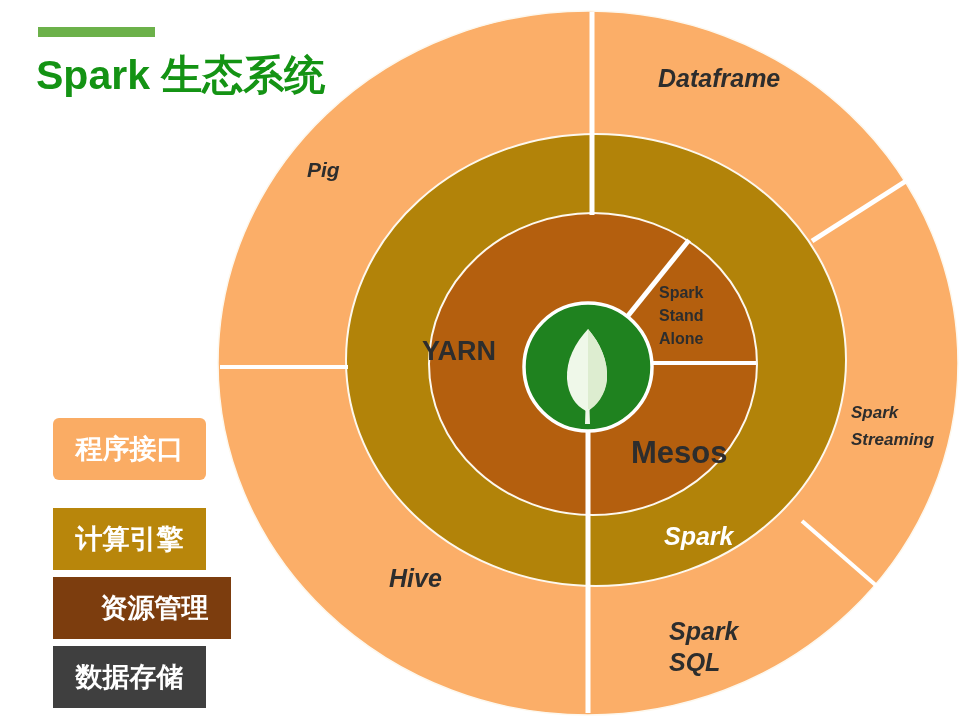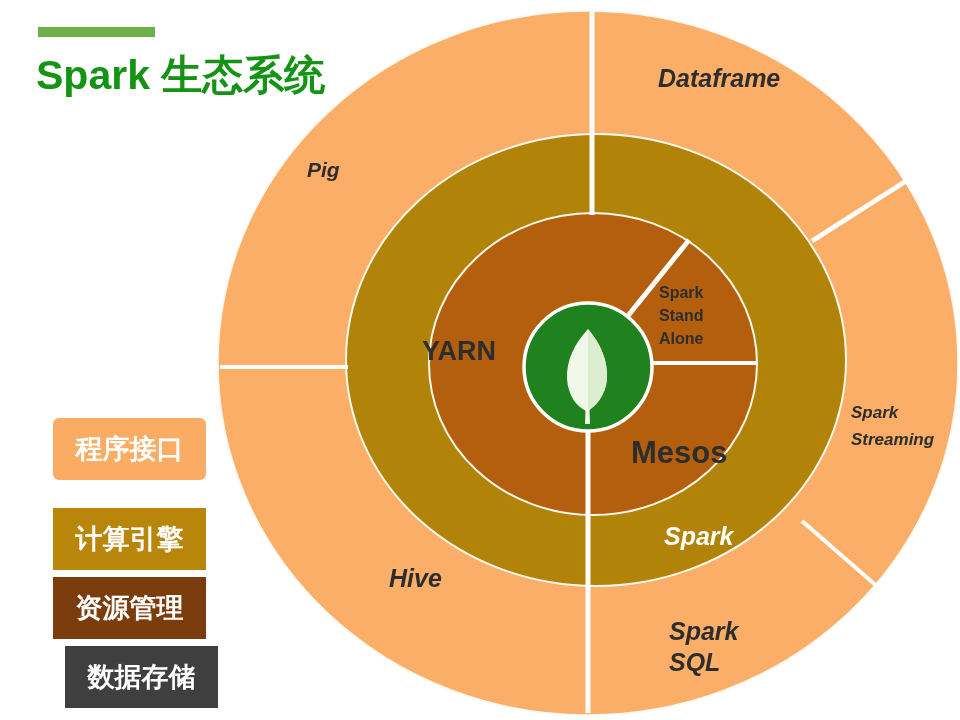--- a/index.html
+++ b/index.html
@@ -81,17 +81,17 @@
 
   <div class="lbl b dark lbl-yarn">YARN</div>
   <div class="lbl b dark lbl-standalone">Spark
 Stand
 Alone</div>
   <div class="lbl b dark lbl-mesos">Mesos</div>
 
   <div class="legend">
     <div class="legend-item" style="background-color: rgb(250, 172, 100); color: rgb(255, 255, 255); border-radius: 6px;">程序接口</div>
     <div class="legend-item" style="background-color: rgb(184, 134, 11); color: rgb(255, 255, 255); margin-top: 28px;">计算引擎</div>
-    <div class="legend-item" style="background-color: rgb(124, 61, 14); color: rgb(255, 255, 255);">资源管理</div>
-    <div class="legend-item" style="background-color: rgb(63, 63, 63); color: rgb(255, 255, 255); margin-left: 12px;">数据存储</div>
+    <div class="legend-item" style="background-color: rgb(124, 61, 14); color: rgb(255, 255, 255); padding-left: 25px;">资源管理</div>
+    <div class="legend-item" style="background-color: rgb(63, 63, 63); color: rgb(255, 255, 255);">数据存储</div>
   </div>
 
 </div>
 
 </body></html>

